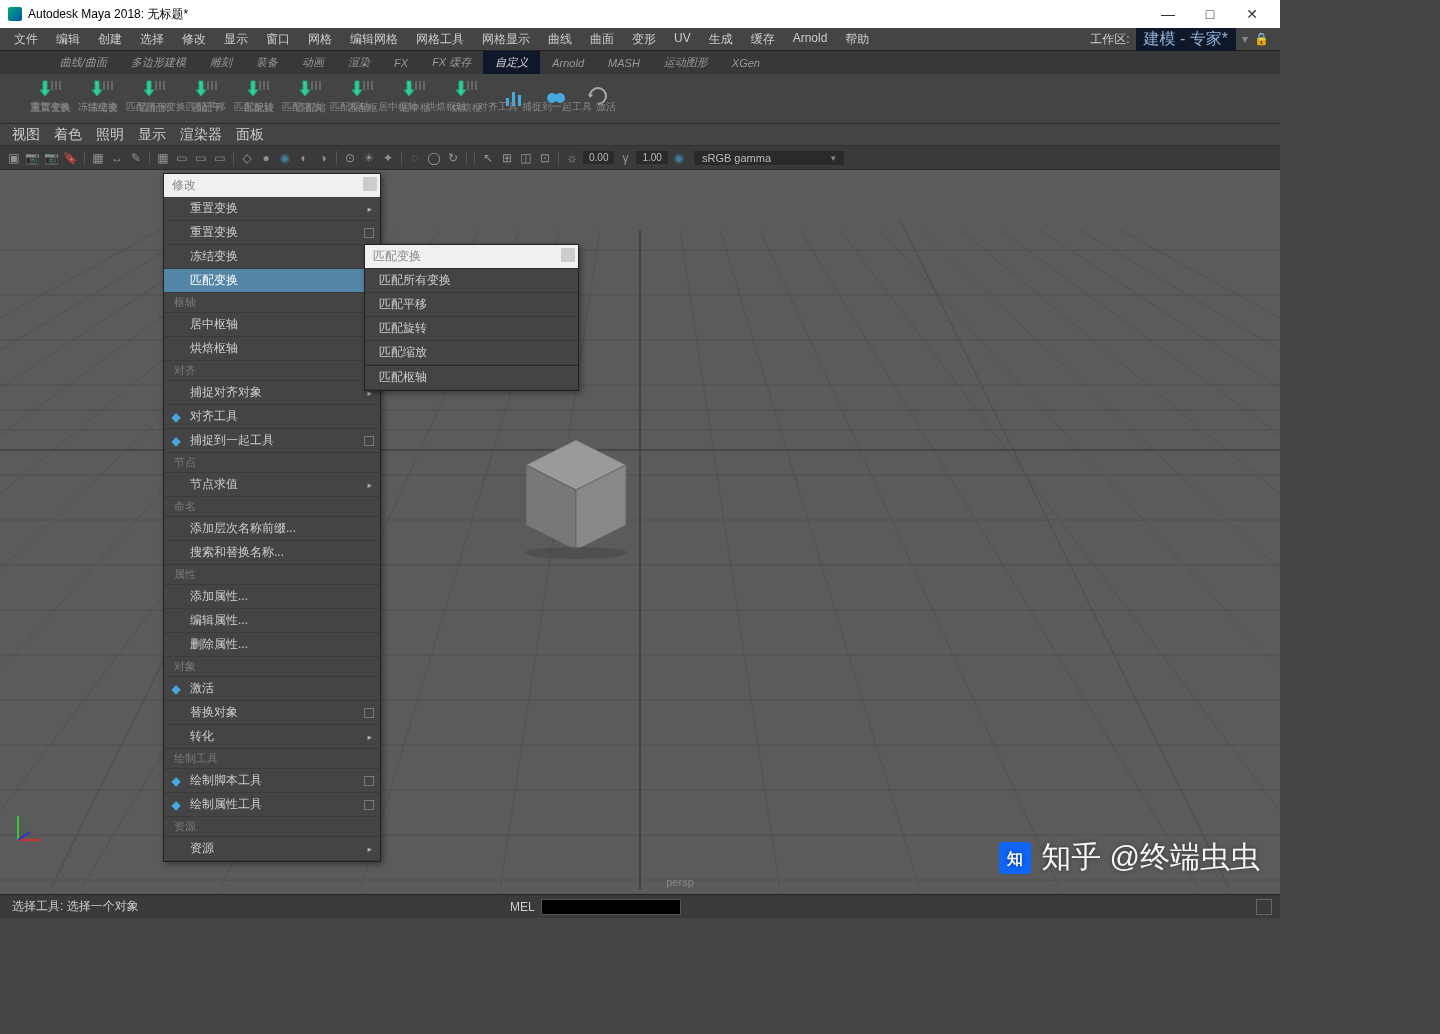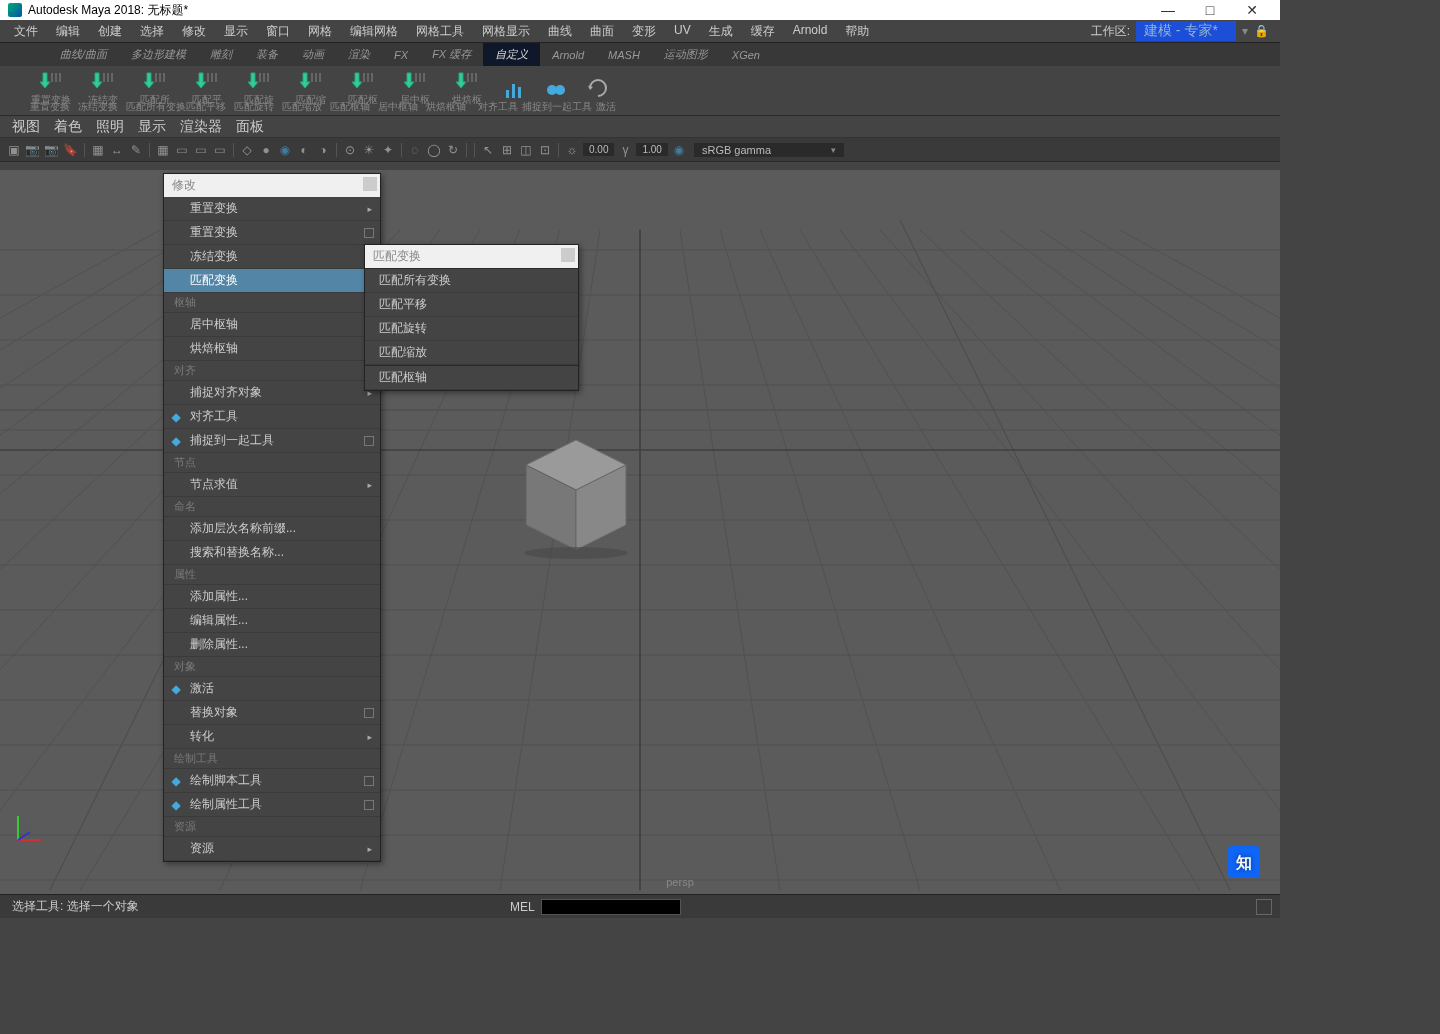--- a/index.html
+++ b/index.html
@@ -1,30 +1,30 @@
 <!DOCTYPE html>
 <html><head>
 <meta charset="utf-8">
 <style>
 * { margin: 0; padding: 0; box-sizing: border-box; font-family: "Microsoft YaHei", "SimSun", Arial, sans-serif; }
 body { background: #444; color: #ccc; font-size: 12px; overflow: hidden; width: 1280px; height: 918px; position: relative; }
 
 
-.titlebar { height: 20px; background: #fff; color: #000; display: flex; align-items: center; padding: 0 8px; justify-content: space-between; }
+.titlebar { height: 28px; background: #fff; color: #000; display: flex; align-items: center; padding: 0 8px; justify-content: space-between; }
 .titlebar-left { display: flex; align-items: center; gap: 6px; }
 .titlebar-logo { width: 14px; height: 14px; background: linear-gradient(135deg,#0a7,#05a); border-radius: 2px; }
 .titlebar-buttons { display: flex; gap: 2px; }
 .titlebar-btn { width: 40px; height: 24px; display: flex; align-items: center; justify-content: center; font-size: 14px; color: #333; }
 
 
 .mainmenu { height: 22px; background: #444; display: flex; align-items: center; padding: 0 6px; gap: 6px; justify-content: space-between; }
 .mainmenu-left { display: flex; gap: 2px; }
 .mainmenu-item { padding: 2px 8px; color: #ccc; cursor: pointer; }
 .mainmenu-right { display: flex; align-items: center; gap: 6px; padding-right: 4px; }
-.workspace-combo { background: #1d4ed8; padding: 1px 8px; color: #8fb3d6; font-size: 14px; min-width: 100px; display: inline-block; }
+.workspace-combo { background: #0f172a; padding: 1px 8px; color: #8fb3d6; font-size: 16px; min-width: 100px; display: inline-block; }
 .lock-icon { width: 16px; height: 16px; display:flex; align-items:center; justify-content:center; color:#8c8; }
 
 
 .shelf-tabs { height: 24px; background: #383838; display: flex; align-items: center; padding-left: 48px; gap: 0; border-top: 1px solid #222; font-style: italic; }
 .shelf-tab { padding: 4px 12px; color: #999; cursor: pointer; font-size: 11px; }
 .shelf-tab.active { background: #0f172a; color: #ddd; }
 
 
 .shelf-icons { height: 50px; background: #444; display: flex; align-items: flex-start; padding: 2px 30px 0; gap: 10px; border-bottom: 1px solid #2a2a2a; }
 .shelf-icon-block { display: flex; flex-direction: column; align-items: center; min-width: 42px; }
@@ -476,20 +476,21 @@
       <div class="ctxmenu-item" style="padding-left: 14px;">匹配缩放</div>
       <div class="ctxmenu-item" style="border-top: 1px solid rgb(42, 42, 42); padding-left: 14px;">匹配枢轴</div>
     </div>
 </div>
 
 <div class="watermark">
   <svg class="watermark-logo" viewBox="0 0 32 32">
       <rect width="32" height="32" rx="4" fill="#0a66ff"></rect>
       <text x="16" y="22" text-anchor="middle" fill="#fff" font-size="16" font-weight="bold">知</text>
     </svg>
+  <span>知乎 @终端虫虫</span>
 </div>
 
 <div class="statusbar">
   <span>选择工具: 选择一个对象</span>
   <div class="statusbar-mel">
     <span>MEL</span>
     <div class="statusbar-mel-input"></div>
   </div>
   <div class="statusbar-right"></div>
 </div>

